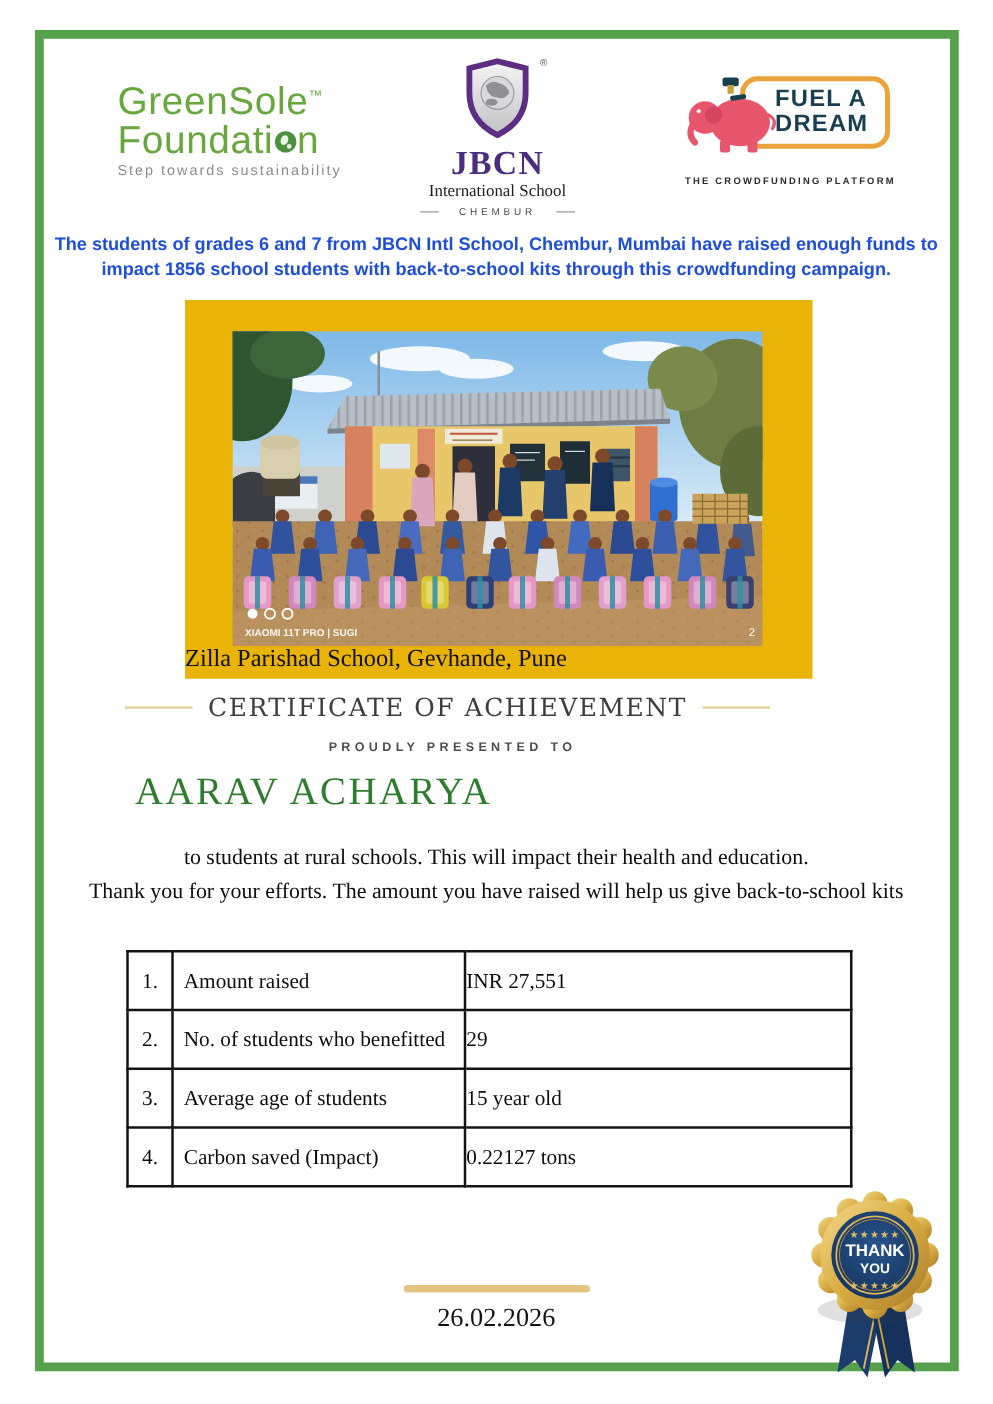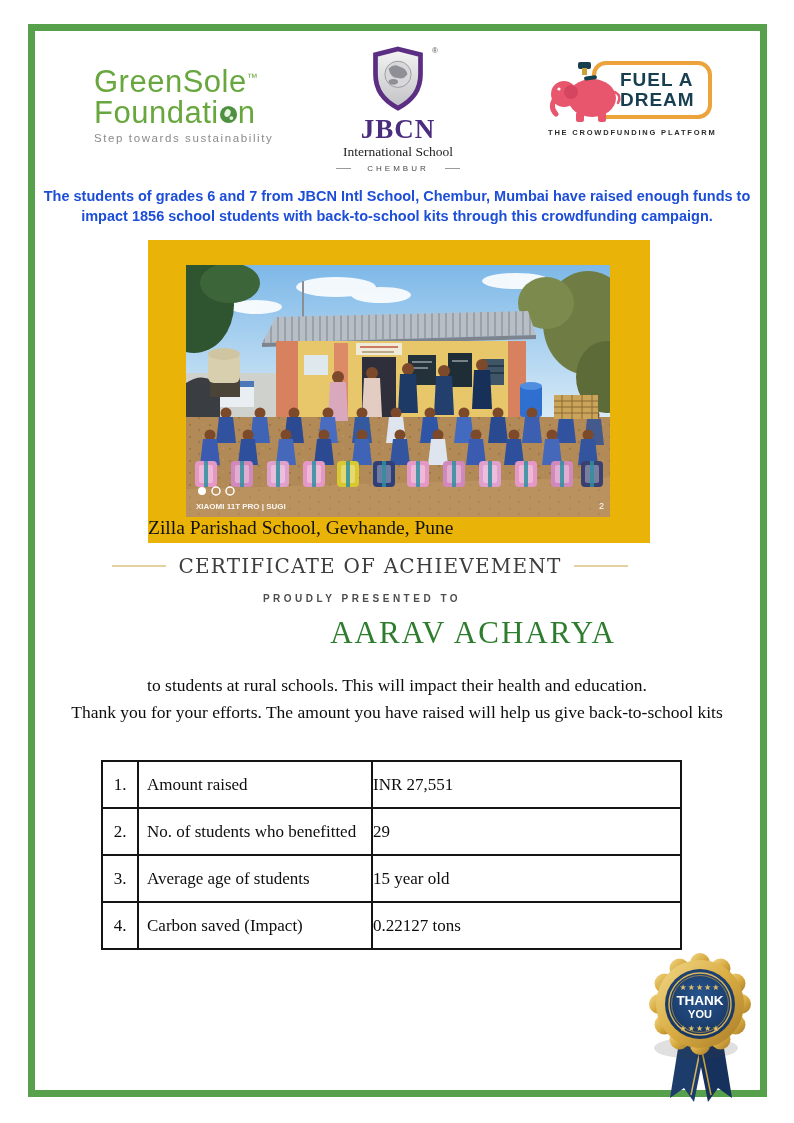--- a/index.html
+++ b/index.html
@@ -29,44 +29,44 @@
                   color:#4a4a4a; font-size:8px; letter-spacing:3px; font-family:"Liberation Sans", sans-serif; }
   .jbcn-chembur .dash { width:16px; height:1px; background:#9a9a9a; }
 
   .logo-fad { position:absolute; left:548px; top:60px; width:170px; font-family:"Liberation Sans", sans-serif; z-index:2; }
   .fad-row { position:relative; height:64px; }
   .fad-box { position:absolute; left:44px; top:1px; width:120px; height:58px;
              border:4px solid #eca33b; border-radius:14px; box-sizing:border-box;
              display:flex; flex-direction:column; justify-content:center; padding-left:24px; }
   .fad-l1 { font-weight:bold; color:#173f4f; font-size:19px; line-height:20px; letter-spacing:1px; }
   .fad-elephant { position:absolute; left:0; top:0; width:80px; height:64px; }
-  .fad-tag { margin-top:4px; font-size:7.5px; letter-spacing:1.8px; color:#2b2b2b; font-weight:bold; }
+  .fad-tag { margin-top:16px; font-size:7.5px; letter-spacing:1.8px; color:#2b2b2b; font-weight:bold; }
 
   
   .intro { position:absolute; top:186px; left:40px; width:714px; text-align:center; z-index:2;
            font-family:"Liberation Sans", sans-serif; font-weight:bold; color:#1d4ed8;
            font-size:14.5px; line-height:20px; }
   .intro span { display:block; }
 
   
   .photo-card { position:absolute; left:148px; top:240px; width:502px; height:303px;
                 background:#eab308; z-index:2; }
   .photo-svg { position:absolute; left:38px; top:25px; width:424px; height:252px; display:block; }
   .photo-caption { position:absolute; left:0; bottom:4px; width:100%; text-align:left;
                    font-size:19.5px; color:#111; }
 
   
-  .title-row { position:absolute; top:554px; left:112px; width:516px; display:flex; align-items:center; z-index:2; }
+  .title-row { position:absolute; top:554px; left:100px; width:516px; display:flex; align-items:center; z-index:2; }
   .title-line { height:2px; background:#e5d0a0; flex:1; }
   .title-text { font-family:"DejaVu Serif", serif; font-size:20px; letter-spacing:1.2px;
                 color:#3d3d3d; padding:0 12px; white-space:nowrap; }
   .presented { position:absolute; top:593px; left:108px; width:508px; text-align:center; z-index:2;
                font-family:"Liberation Sans", sans-serif; font-size:10px; letter-spacing:3.5px;
                color:#4d4d4d; font-weight:bold; }
-  .recipient { position:absolute; top:615px; left:108px; width:508px; text-align:right; z-index:2;
+  .recipient { position:absolute; top:615px; left:108px; width:508px; text-align:left; z-index:2;
                font-size:31px; letter-spacing:2px; color:#2e7d2e; }
 
   .message { position:absolute; top:672px; left:30px; width:734px; text-align:center; z-index:2;
              font-size:17.5px; color:#0d0d0d; line-height:27px; }
   .message span { display:block; }
 
   
   .info-table { position:absolute; left:101px; top:760px; width:581px; z-index:2;
                 border-collapse:collapse; table-layout:fixed; font-size:17px; color:#0d0d0d; }
   .info-table td { border:2px solid #141414; height:45px; padding:0; overflow:hidden; }
@@ -337,20 +337,24 @@
         <td class="c-value">15 year old</td>
       </tr>
       <tr>
         <td class="c-num">4.</td>
         <td class="c-label">Carbon saved (Impact)</td>
         <td class="c-value">0.22127 tons</td>
       </tr>
     </tbody>
   </table>
 
+  <div class="date-block">
+    <div class="date-line"></div>
+    <div class="date-text">26.02.2026</div>
+  </div>
 
   <svg class="badge" viewBox="0 0 114 156">
     <defs>
       <linearGradient id="gold" x1="0" y1="0" x2="1" y2="1">
         <stop offset="0" stop-color="#f2d88a"></stop>
           <stop offset="0.5" stop-color="#d9ad43"></stop>
           <stop offset="1" stop-color="#a87a28"></stop>
       </linearGradient>
       <radialGradient id="navy" cx="0.5" cy="0.4" r="0.8">
         <stop offset="0" stop-color="#27548e"></stop>

